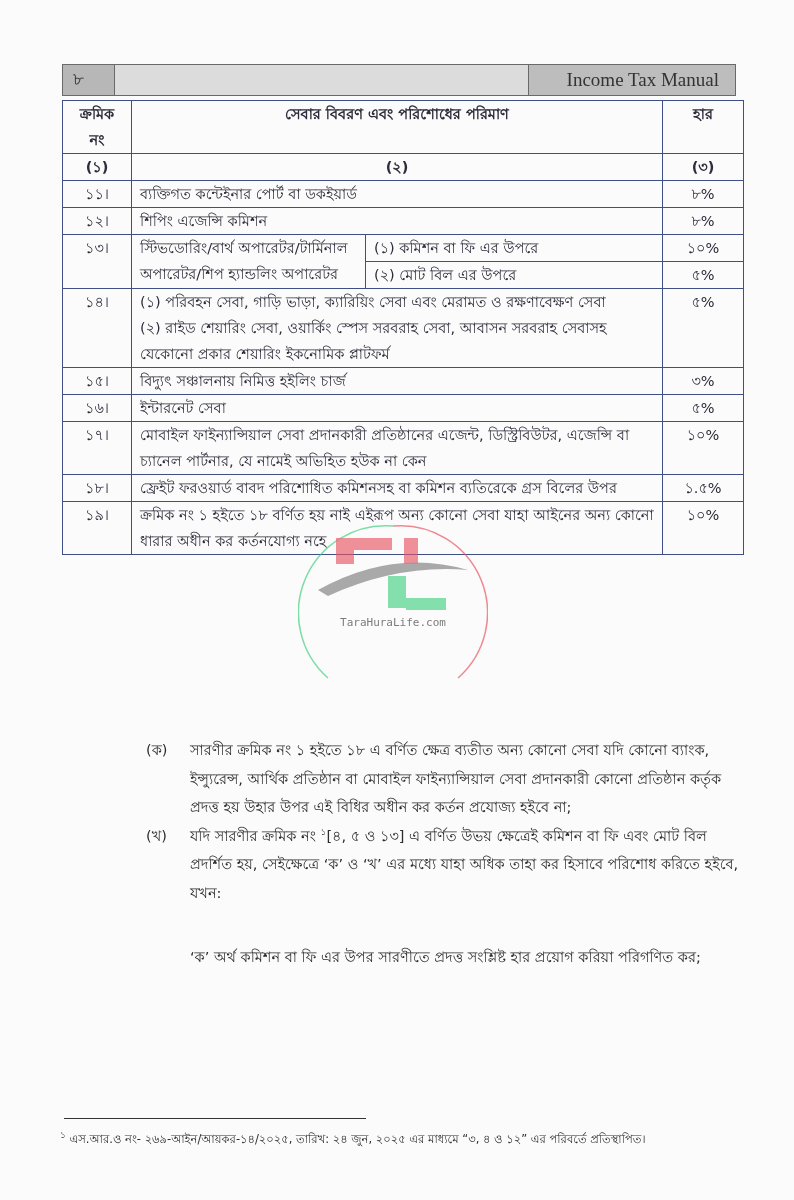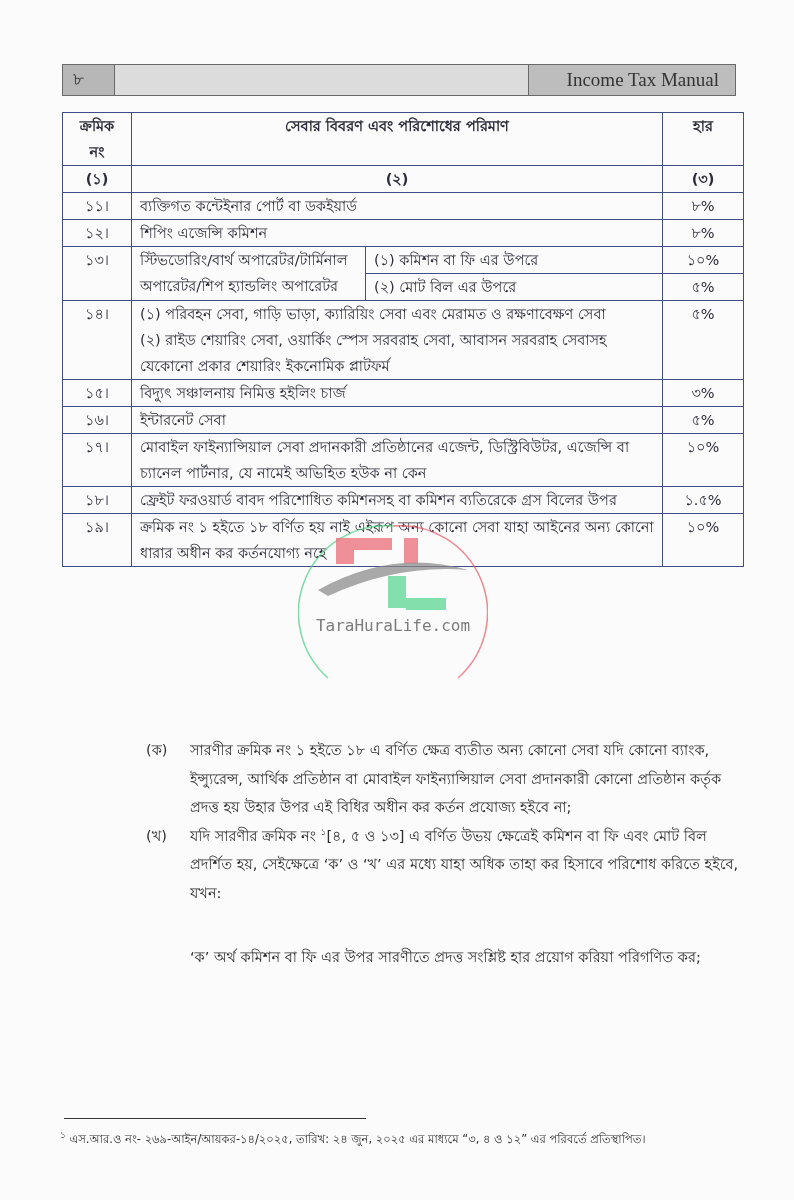--- a/index.html
+++ b/index.html
@@ -23,21 +23,21 @@
   }
   .ph-mid { flex: 1; background: #dcdcdc; border-right: 1px solid #6a6a6a; }
   .ph-title {
     width: 206px; background: #bdbdbd;
     font-family: "Liberation Serif", "DejaVu Serif", serif;
     font-size: 19px; display: flex; align-items: center; justify-content: flex-end;
     padding-right: 16px; box-sizing: border-box; color: #333;
   }
 
   table.rates {
-    position: absolute; left: 62px; top: 112px; width: 682px;
+    position: absolute; left: 62px; top: 100px; width: 682px;
     border-collapse: collapse;
     font-size: 14.5px; line-height: 26px;
     color: #2c2c3a;
   }
   table.rates td, table.rates th {
     border: 1.5px solid #3f4f86;
     padding: 0 8px;
     vertical-align: top;
   }
   table.rates th { font-weight: bold; }
@@ -67,21 +67,21 @@
     font-size: 11.5px; line-height: 22px; color: #2c2c2c;
     text-align: justify;
   }
 
   .watermark {
     position: absolute; left: 298px; top: 518px; width: 190px; height: 190px;
     pointer-events: none; opacity: 0.85;
   }
   .wm-text {
     position: absolute; left: 0; top: 98px; width: 190px; text-align: center;
-    font-family: "DejaVu Sans Mono", monospace; font-size: 16px; color: #666;
+    font-family: "DejaVu Sans Mono", monospace; font-size: 11px; color: #666;
   }
 </style>
 </head>
 <body>
 
 <div class="page-header">
   <div class="ph-num">৮</div>
   <div class="ph-mid"></div>
   <div class="ph-title">Income Tax Manual</div>
 </div>

